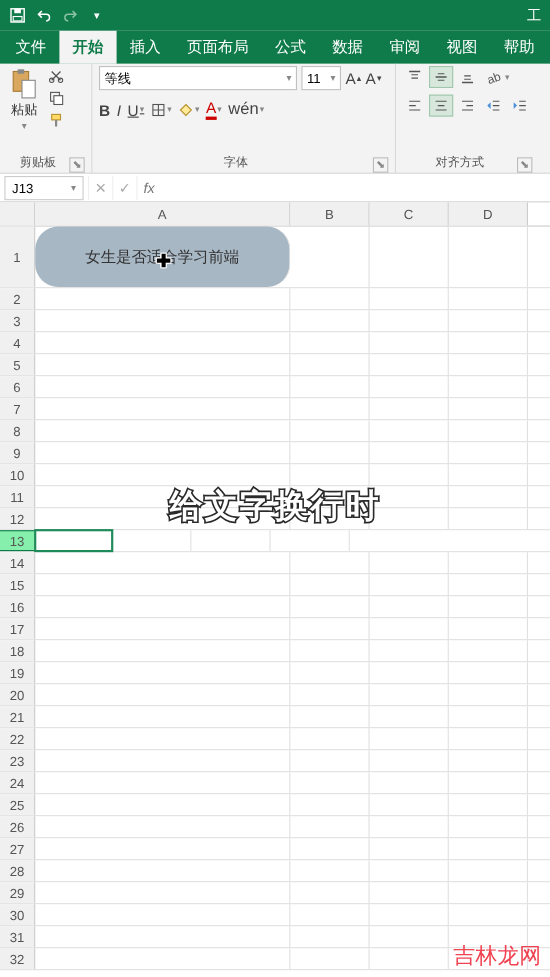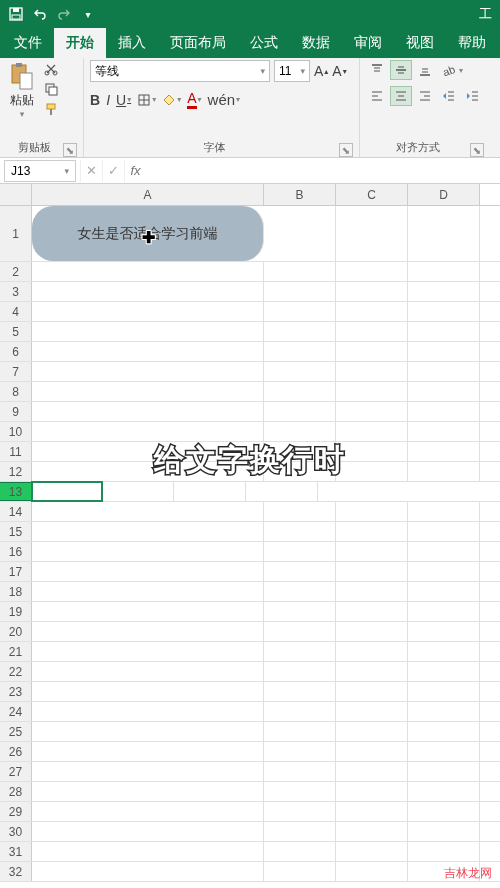--- a/index.html
+++ b/index.html
@@ -63,27 +63,27 @@
 .rows { }
 .row { display: flex; border-bottom: 1px solid #e0e0e0; height: 20px; }
 .rh { width: 32px; background: #f0f0f0; border-right: 1px solid #ccc; display: flex; align-items: center; justify-content: center; font-size: 12px; color: #555; }
 .cell { border-right: 1px solid #e0e0e0; display: flex; align-items: center; justify-content: center; font-size: 14px; }
 .cA { width: 232px; } .cB { width: 72px; } .cC { width: 72px; } .cD { width: 72px; }
 
 .row.tall { height: 56px; }
 .mergedA1 { background: #a8b7c4; color: #333; position: relative; border-radius: 21px; }
 .cursor-plus { position: absolute; left: 110px; top: 22px; font-size: 16px; font-weight: bold; color: #000; text-shadow: -1px -1px 0 #fff,1px -1px 0 #fff,-1px 1px 0 #fff,1px 1px 0 #fff; pointer-events:none; }
 
-.rh.sel { background: #22c55e; border-top:1px solid #0f7b4a; border-bottom:1px solid #0f7b4a;text-align:center; }
+.rh.sel { background: #86efac; border-top:1px solid #0f7b4a; border-bottom:1px solid #0f7b4a;text-align:center; }
 
 
 .caption { position: absolute; left: 0; right: 0; top: 440px; text-align: center; font-size: 30px; font-weight: 800; color: #fff; -webkit-text-stroke: 3px #2a2a2a; paint-order: stroke fill; letter-spacing: 2px; }
 
 
-.wm { position: absolute; right: 8px; bottom: 6px; font-size: 12px; color: #e23; font-weight: 500; opacity: 0.85; }
+.wm { position: absolute; right: 8px; bottom: 6px; font-size: 20px; color: #e23; font-weight: 500; opacity: 0.85; }
 
 svg { display: block; }
 </style>
 </head>
 <body>
 
 <div class="titlebar">
   <div class="q">
     <div class="ico">
       <svg width="14" height="14" viewBox="0 0 14 14">

